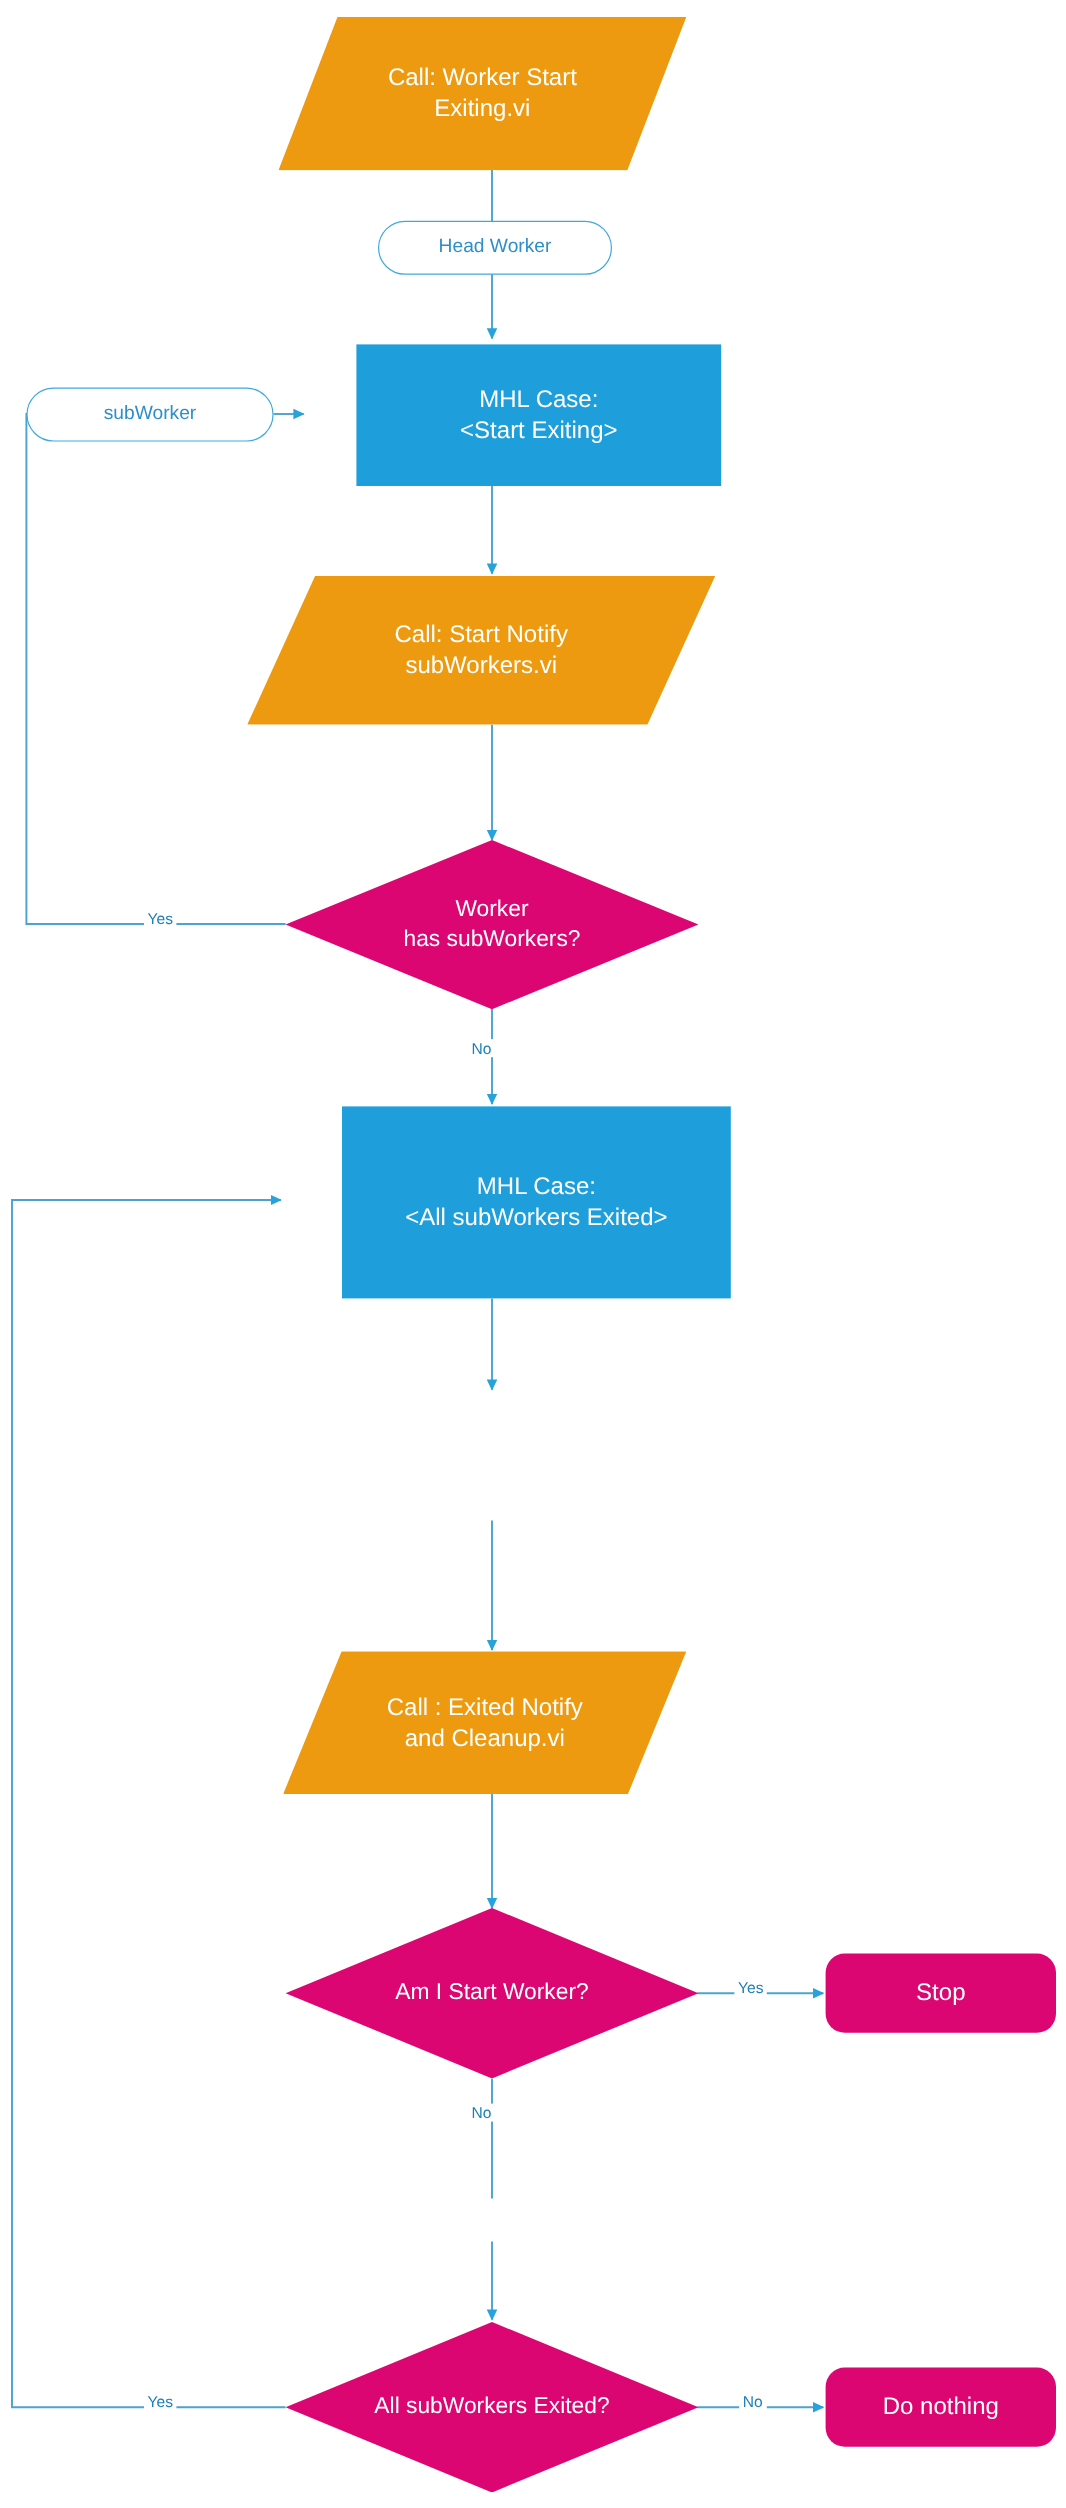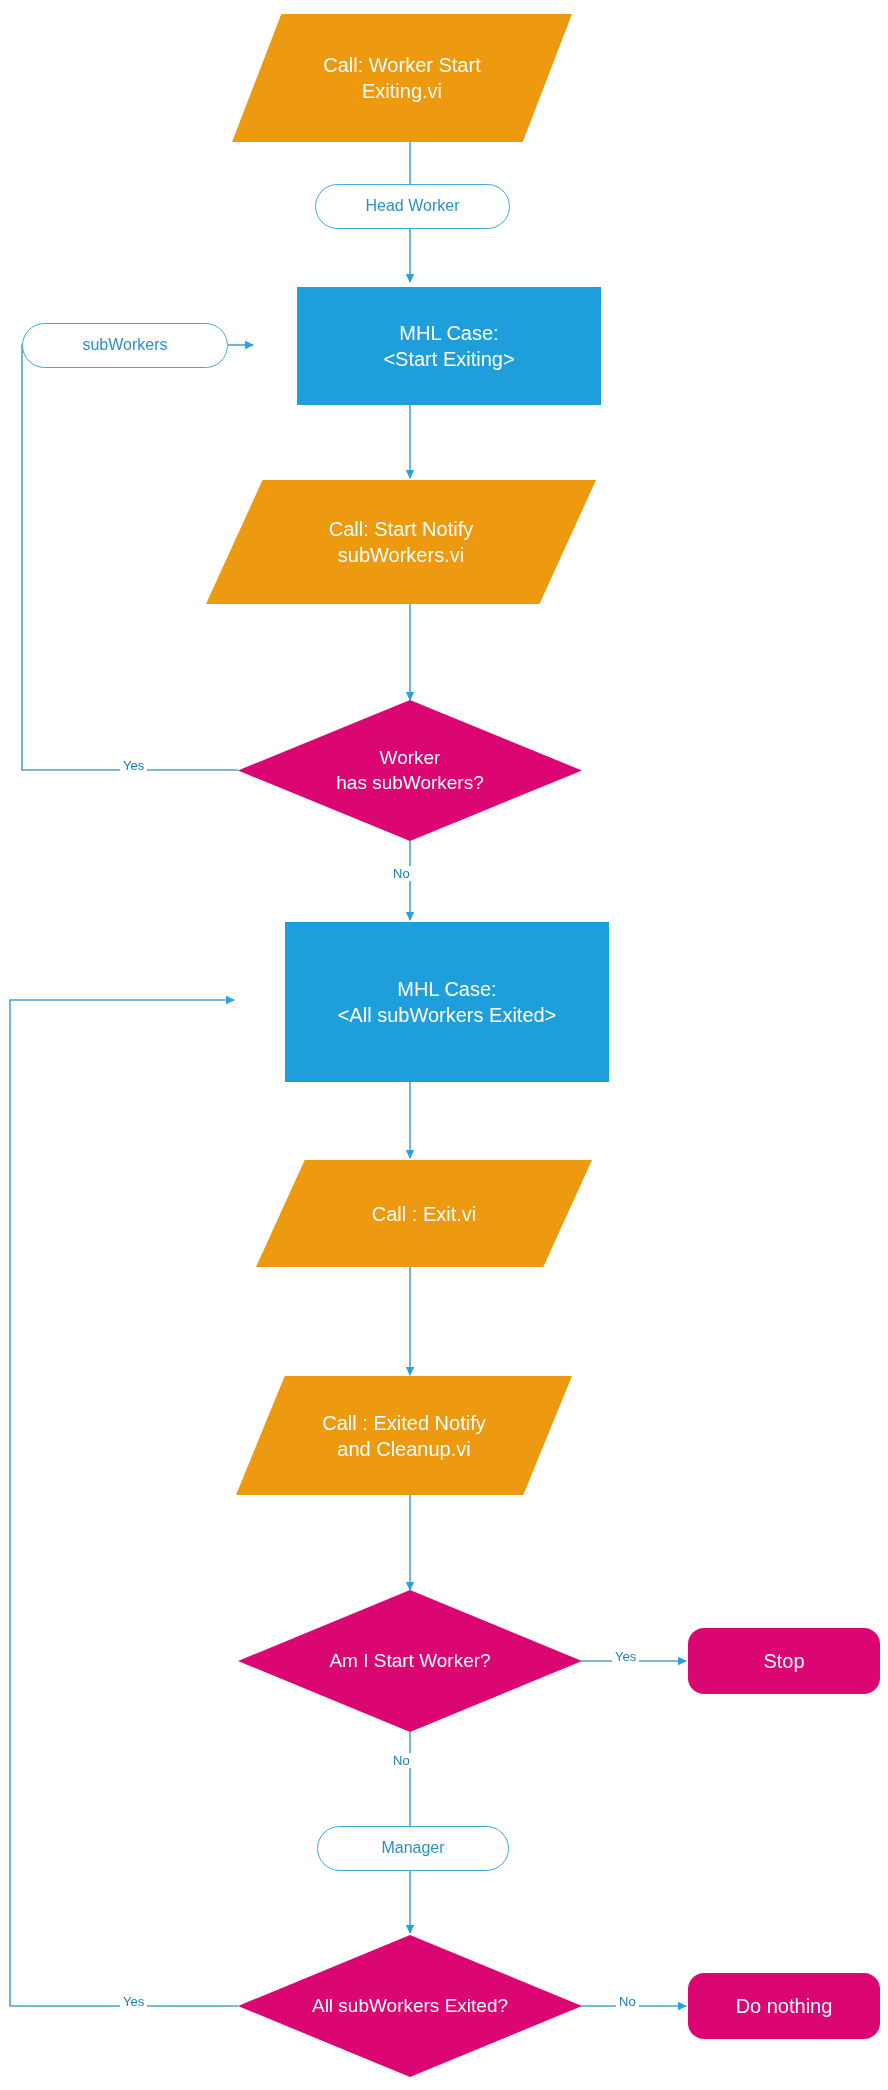--- a/index.html
+++ b/index.html
@@ -140,21 +140,21 @@
   <div class="node para" style="left:232px; top:2px; width:340px; height:128px;margin-top:12px;">
     <span class="lbl">Call: Worker Start
 Exiting.vi</span>
   </div>
 
   <div class="node oval" style="left:315px; top:184px; width:195px; height:45px;">
     <span class="lbl">Head Worker</span>
   </div>
 
   <div class="node oval" style="left:22px; top:323px; width:206px; height:45px;">
-    <span class="lbl">subWorkers</span>
+    <span class="lbl">subWorker</span>
   </div>
 
   <div class="node rect" style="left:258px; top:287px; width:304px; height:118px;">
     <span class="lbl">MHL Case:
 &lt;Start Exiting&gt;</span>
   </div>
 
   <div class="node para" style="left:206px; top:480px; width:390px; height:124px;">
     <span class="lbl">Call: Start Notify
 subWorkers.vi</span>
@@ -163,40 +163,34 @@
   <div class="node diamond" style="left:238px; top:700px; width:344px; height:141px;">
     <span class="lbl">Worker
 has subWorkers?</span>
   </div>
 
   <div class="node rect" style="left:246px; top:922px; width:324px; height:160px;">
     <span class="lbl">MHL Case:
 &lt;All subWorkers Exited&gt;</span>
   </div>
 
-  <div class="node para" style="left:256px; top:1160px; width:336px; height:107px;">
-    <span class="lbl">Call : Exit.vi</span>
-  </div>
 
   <div class="node para" style="left:236px; top:1376px; width:336px; height:119px;">
     <span class="lbl">Call : Exited Notify
 and Cleanup.vi</span>
   </div>
 
   <div class="node diamond" style="left:238px; top:1590px; width:344px; height:142px;">
     <span class="lbl">Am I Start Worker?</span>
   </div>
 
   <div class="node pill" style="left:688px; top:1628px; width:192px; height:66px;">
     <span class="lbl">Stop</span>
   </div>
 
-  <div class="node oval" style="left:317px; top:1826px; width:192px; height:45px;">
-    <span class="lbl">Manager</span>
-  </div>
 
   <div class="node diamond" style="left:238px; top:1935px; width:344px; height:142px;">
     <span class="lbl">All subWorkers Exited?</span>
   </div>
 
   <div class="node pill" style="left:688px; top:1973px; width:192px; height:66px;">
     <span class="lbl">Do nothing</span>
   </div>
 
   <div class="edge-label" style="left:120px; top:758px;">Yes</div>

